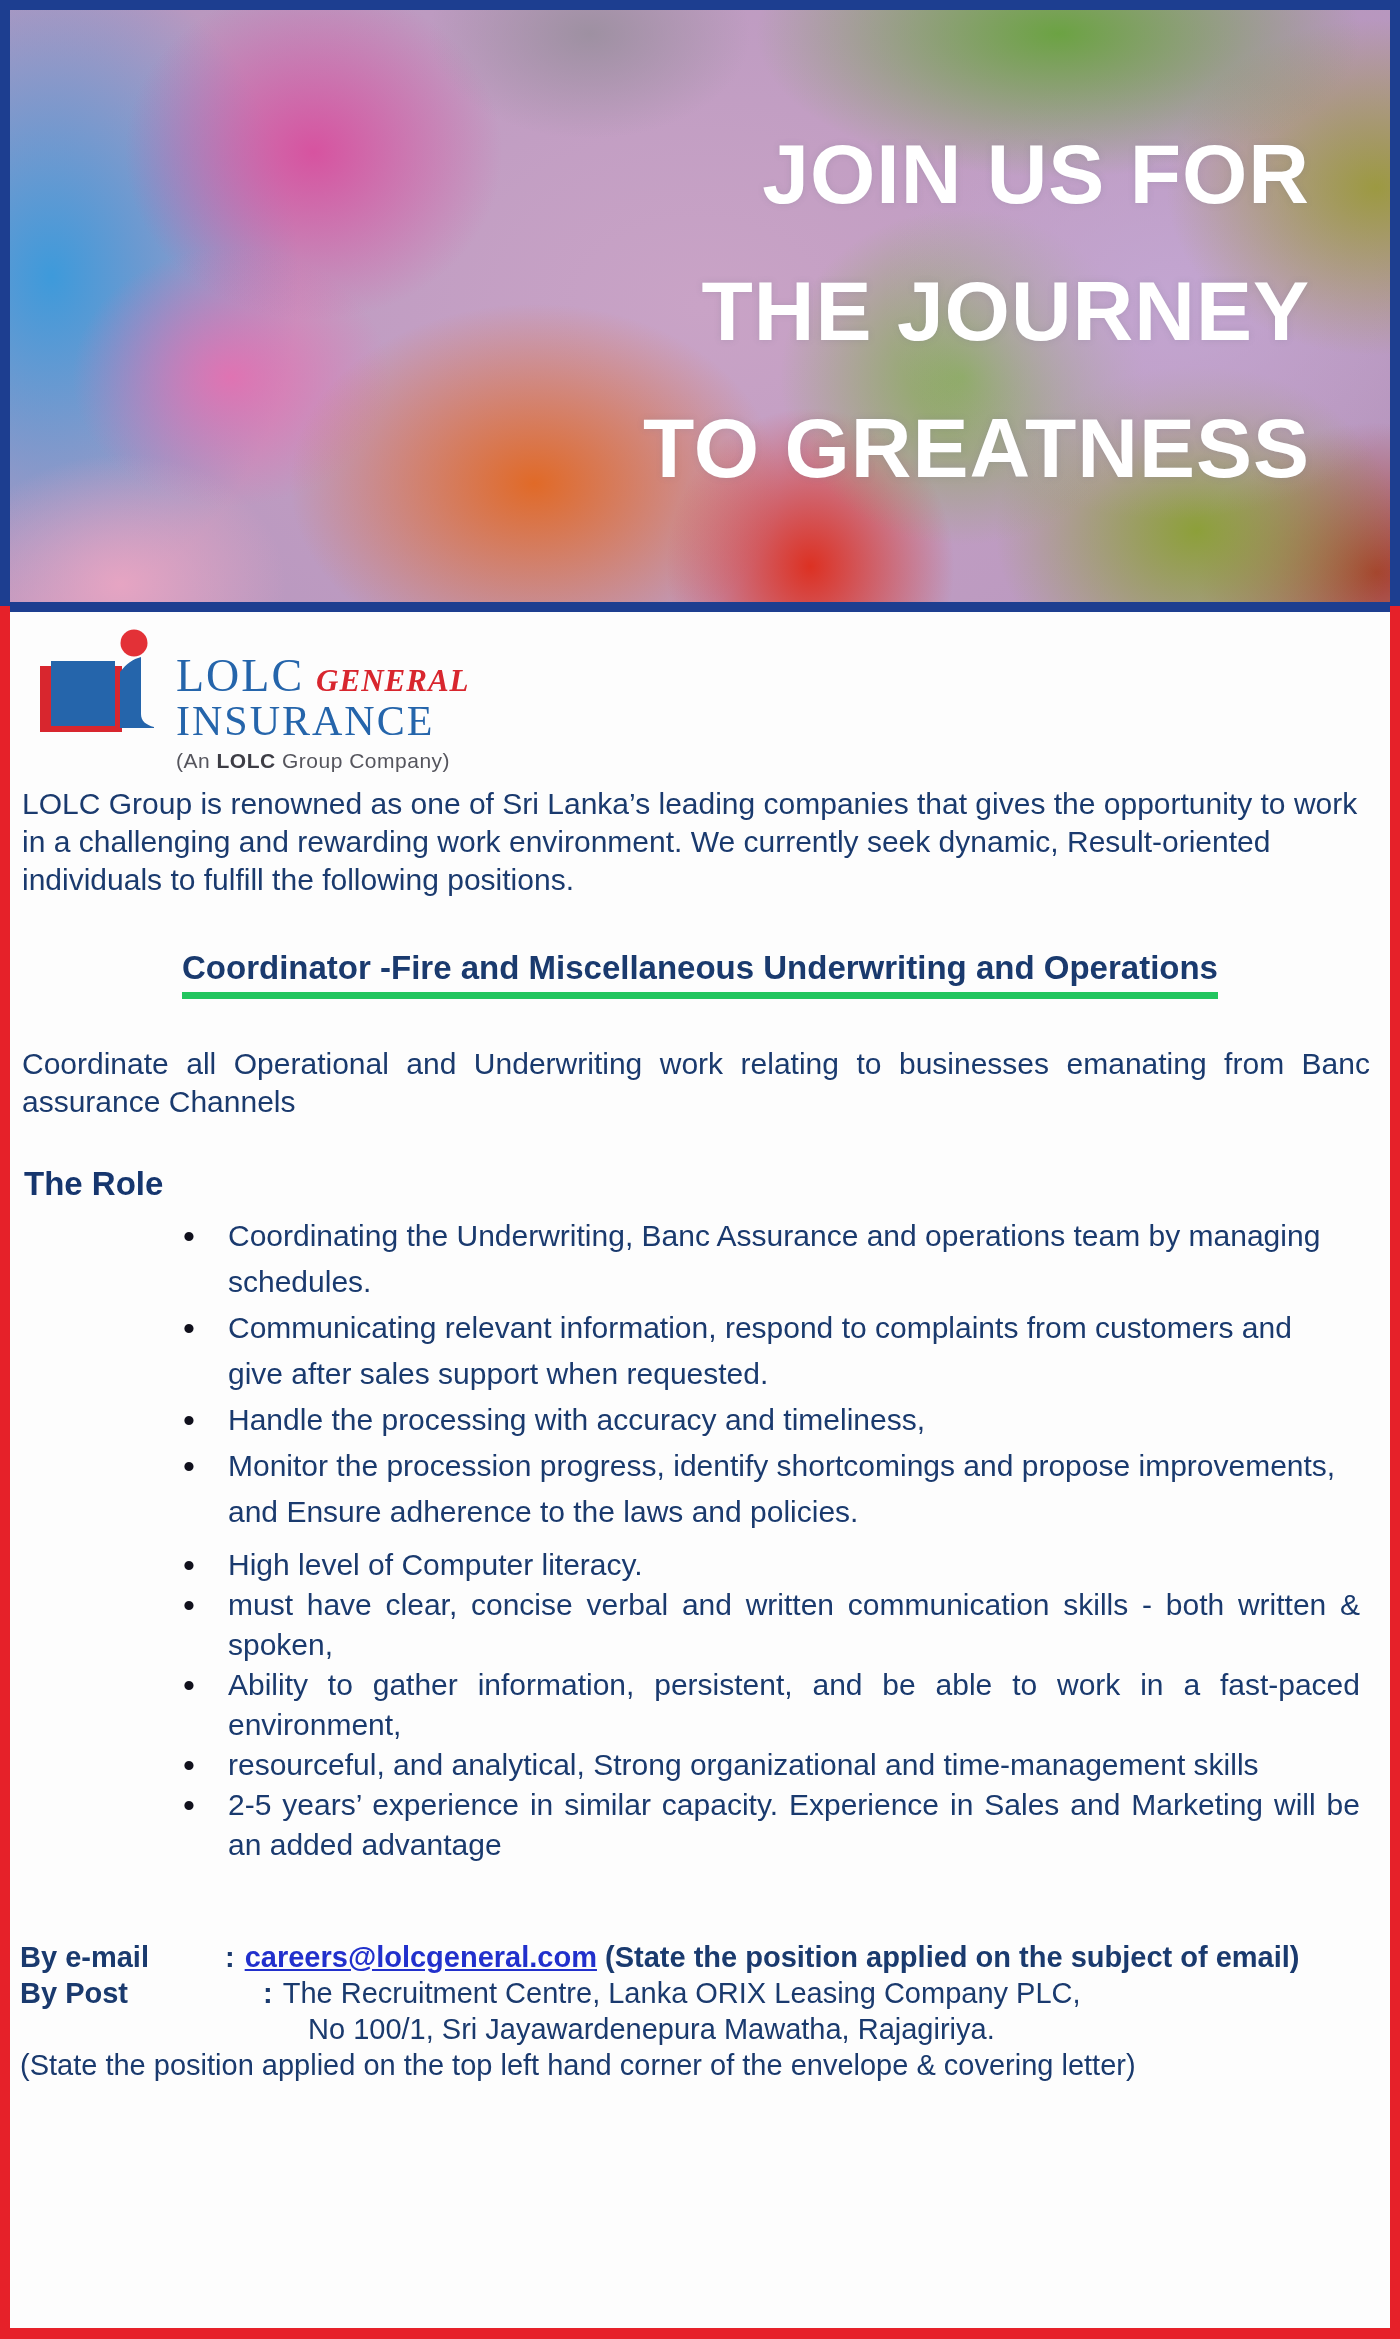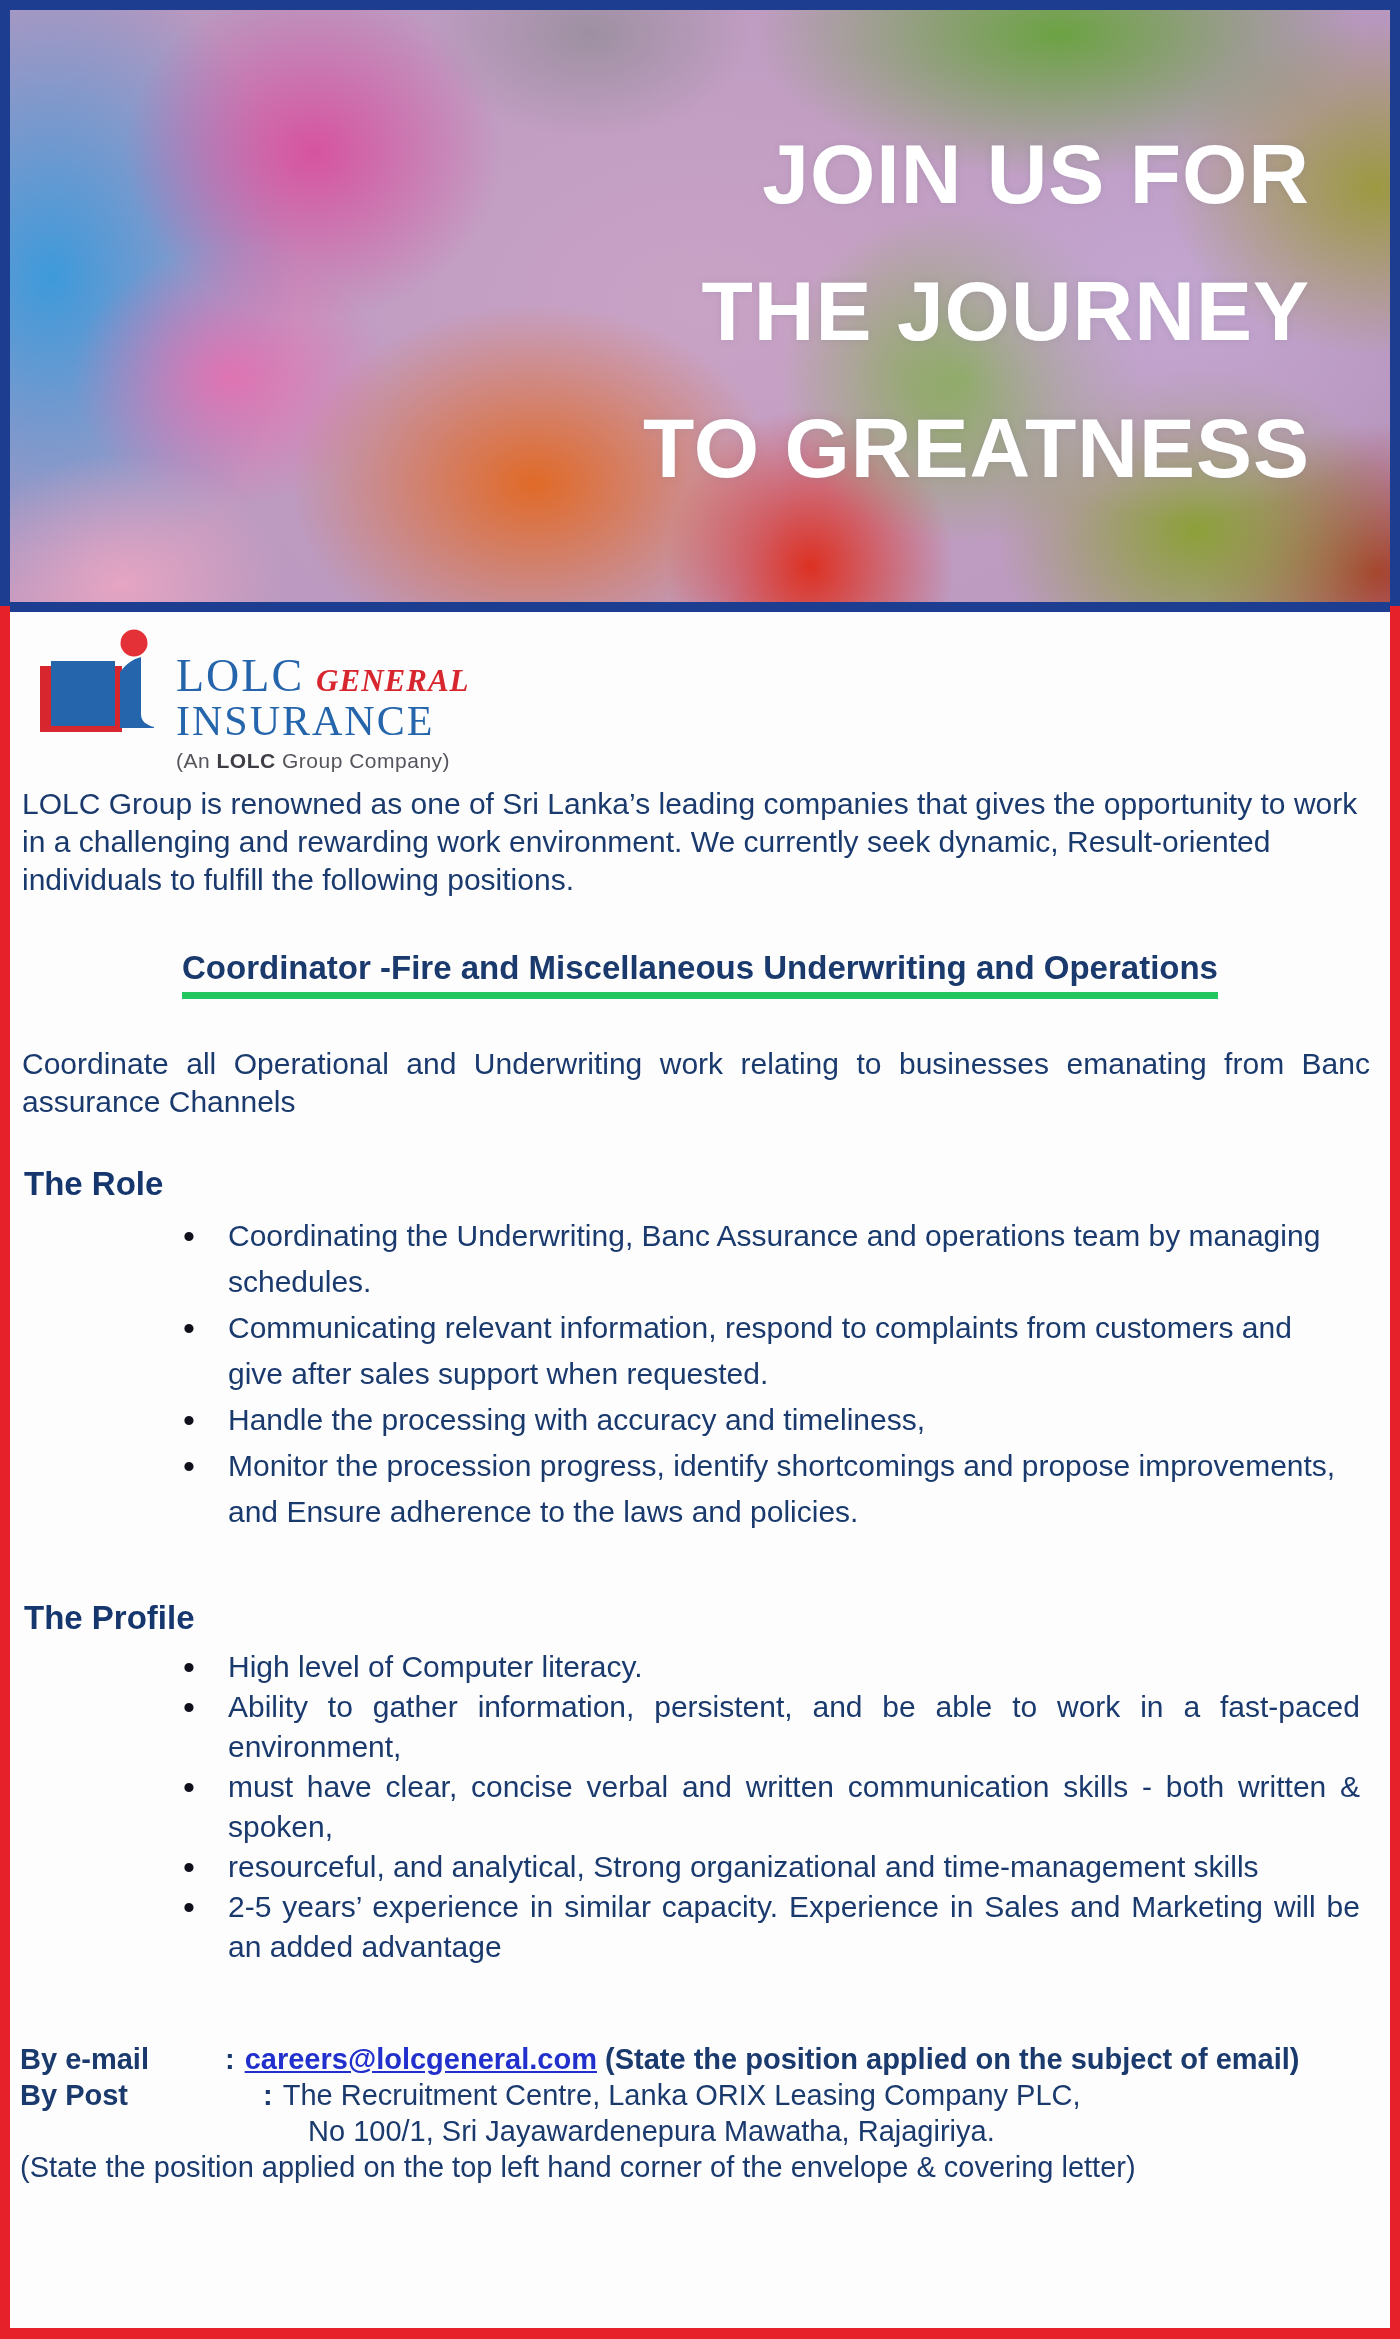--- a/index.html
+++ b/index.html
@@ -148,25 +148,24 @@
   <p class="lead">Coordinate all Operational and Underwriting work relating to businesses emanating from Banc assurance Channels</p>
 
   <h2 class="section-heading">The Role</h2>
   <ul class="bullets role">
     <li>Coordinating the Underwriting, Banc Assurance and operations team by managing schedules.</li>
     <li>Communicating relevant information, respond to complaints from customers and give after sales support when requested.</li>
     <li>Handle the processing with accuracy and timeliness,</li>
     <li>Monitor the procession progress, identify shortcomings and propose improvements, and Ensure adherence to the laws and policies.</li>
   </ul>
 
-  <h2 class="section-heading profile">The Profile</h2>
   <ul class="bullets profile">
     <li>High level of Computer literacy.</li>
+    <li>must have clear, concise verbal and written communication skills - both written &amp; spoken,</li>
     <li>Ability to gather information, persistent, and be able to work in a fast-paced environment,</li>
-    <li>must have clear, concise verbal and written communication skills - both written &amp; spoken,</li>
     <li>resourceful, and analytical, Strong organizational and time-management skills</li>
     <li>2-5 years’ experience in similar capacity. Experience in Sales and Marketing will be an added advantage</li>
   </ul>
 
   <div class="contact">
     <div class="row">
       <span class="clabel email">By e-mail</span>
       <span class="ccolon">:</span>
       <span>
         <a class="email-link" href="#">careers@lolcgeneral.com</a>

